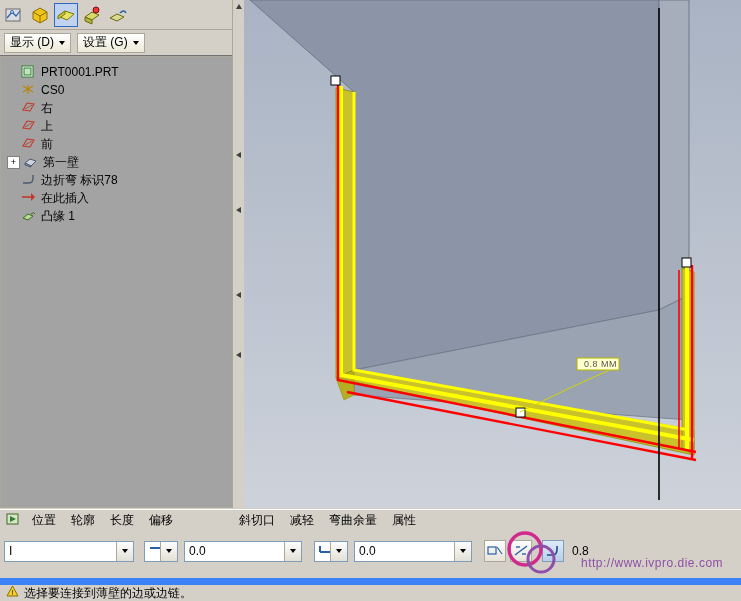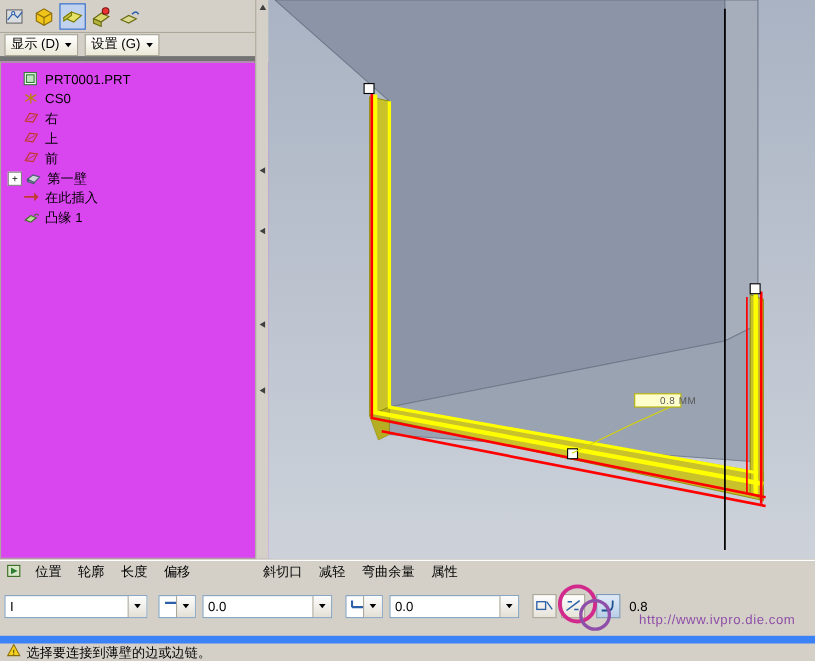--- a/index.html
+++ b/index.html
@@ -32,21 +32,21 @@
     box-sizing: border-box;
   }
   .tb-btn.active {
     border: 1px solid #316ac5;
     background: #c1d2ee;
   }
   
   .dispbar {
     position: absolute; left: 0; top: 30px; width: 232px; height: 26px;
     background: #d4d0c8;
-    border-bottom: 5px solid #737373;
+    border-bottom: 1px solid #737373;
     display: flex; align-items: center;
     padding-left: 4px;
     box-sizing: border-box;
   }
   .dropbtn {
     height: 20px;
     display: flex; align-items: center;
     border: 1px solid #aca899;
     background: linear-gradient(to bottom,#fff 0%,#ece9d8 100%);
     padding: 0 2px 0 5px;
@@ -58,21 +58,21 @@
   .dropbtn .arrow {
     width: 0; height: 0;
     border-left: 3px solid transparent;
     border-right: 3px solid transparent;
     border-top: 4px solid #000;
     margin-left: 5px; margin-right: 3px;
   }
   
   .treepanel {
     position: absolute; left: 0; top: 56px; width: 248px; height: 452px;
-    background: #d946ef;
+    background: #a3a3a3;
     border: 1px solid #aca899;
     box-sizing: border-box;
     overflow: hidden;
   }
   .tree-inner { padding: 6px 0 0 6px; }
   .trow {
     display: flex; align-items: center;
     height: 18px;
     font-size: 12px;
     color: #000;
@@ -303,20 +303,28 @@
         <span class="expander">+</span>
         <span class="ico">
           <svg width="15" height="13" viewBox="0 0 15 13">
             <polygon points="2,8 7,4 13,6 8,11" fill="#cfd3da" stroke="#4a5a73"></polygon>
             <polygon points="2,8 2,10 8,12 8,11" fill="#9aa3b0" stroke="#4a5a73"></polygon>
           </svg>
         </span>
         <span class="tlabel">第一壁</span>
       </div>
 
+      <div class="trow" style="padding-left:14px">
+        <span class="ico">
+          <svg width="15" height="13" viewBox="0 0 15 13">
+            <path d="M2 10 L8 10 Q12 10 12 5 L12 2" stroke="#4a5a73" fill="none" stroke-width="1.4"></path>
+          </svg>
+        </span>
+        <span class="tlabel">边折弯 标识78</span>
+      </div>
 
       <div class="trow" style="padding-left:14px">
         <span class="ico">
           <svg width="15" height="13" viewBox="0 0 15 13">
             <line x1="1" y1="6" x2="10" y2="6" stroke="#c0392b" stroke-width="1.6"></line>
             <polygon points="10,2 14,6 10,10" fill="#c0392b"></polygon>
           </svg>
         </span>
         <span class="tlabel">在此插入</span>
       </div>
@@ -395,21 +403,21 @@
 
       <line x1="415" y1="8" x2="415" y2="500" stroke="#000000" stroke-width="1.6"></line>
 
       <rect x="87" y="76" width="9" height="9" fill="#ffffff" stroke="#000000" stroke-width="1"></rect>
       <rect x="438" y="258" width="9" height="9" fill="#ffffff" stroke="#000000" stroke-width="1"></rect>
       <rect x="272" y="408" width="9" height="9" fill="#ffffff" stroke="#000000" stroke-width="1"></rect>
 
       <polyline points="276,412 330,386 370,368" fill="none" stroke="#d6d400" stroke-width="1"></polyline>
       <rect x="333" y="358" width="42" height="12" fill="#ffffcc" stroke="#b8b400" stroke-width="1"></rect>
     </svg>
-    <div style="position:absolute; left:356px; top:359px; font-size:9px; color:#555; letter-spacing:0.5px;">0.8 MM</div>
+    <div style="position:absolute; left:340px; top:359px; font-size:9px; color:#555; letter-spacing:0.5px;">0.8 MM</div>
   </div>
 
   <div class="feattabs">
     <span class="ftab" style="margin-right:8px">
       <svg width="14" height="14" viewBox="0 0 14 14">
         <rect x="1" y="2" width="11" height="10" fill="#d8e6c8" stroke="#3b6b22"></rect>
         <polygon points="4,4 10,7 4,10" fill="#2e7d32"></polygon>
       </svg>
     </span>
     <span class="ftab">位置</span>

